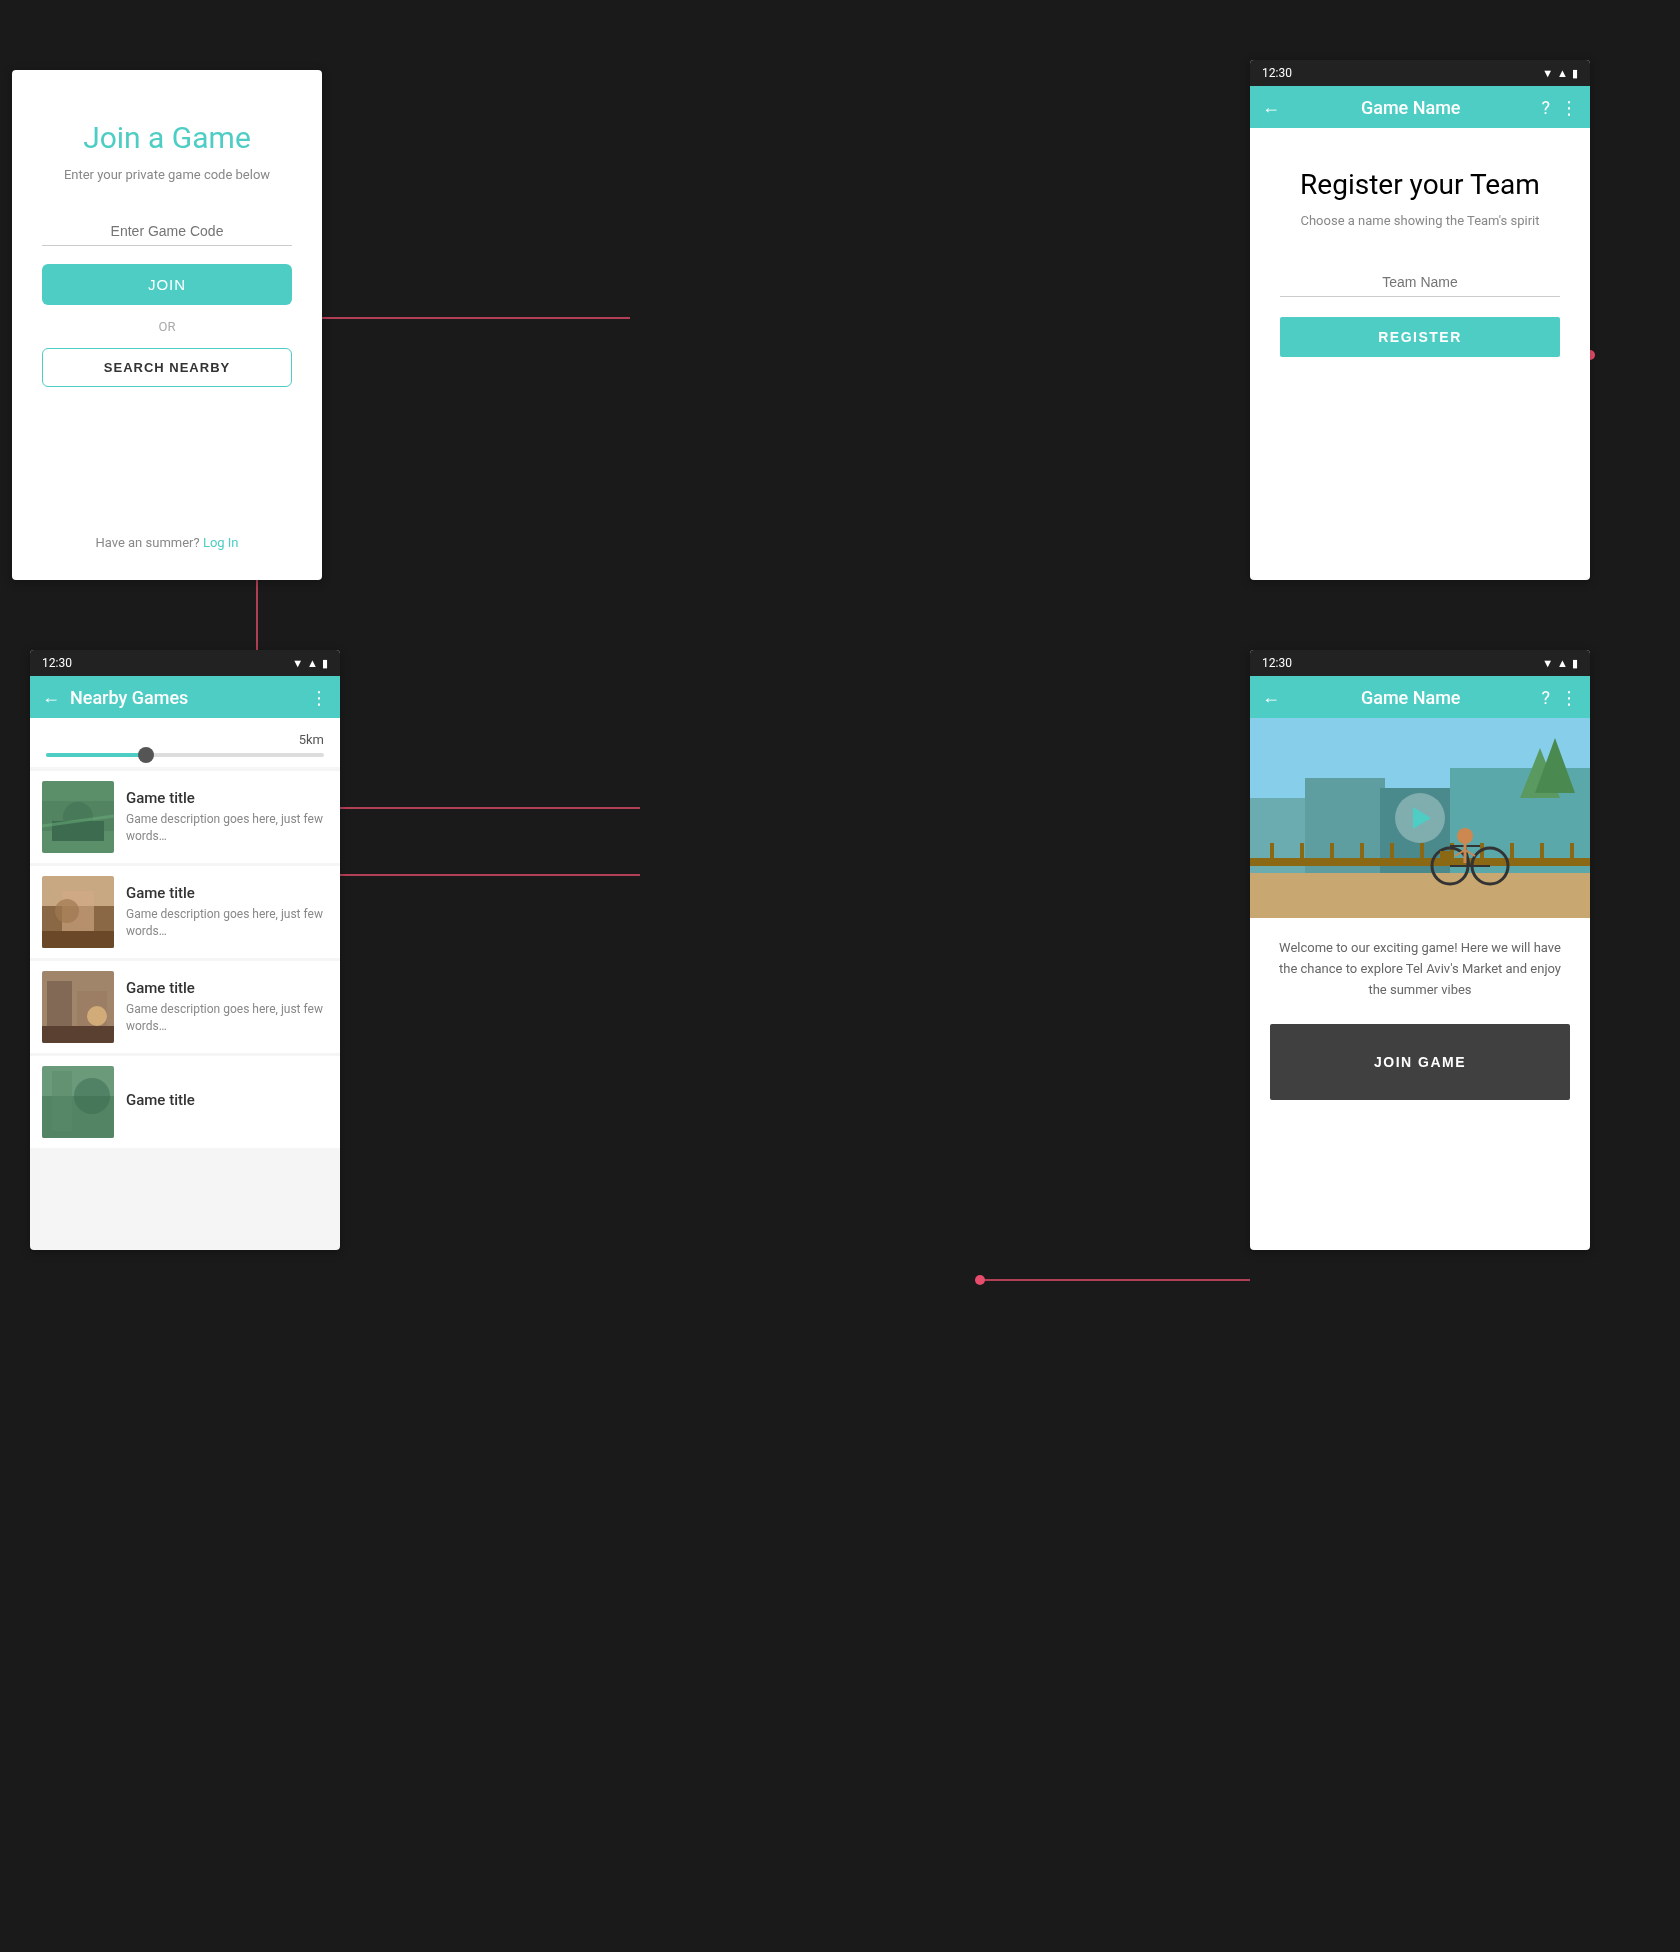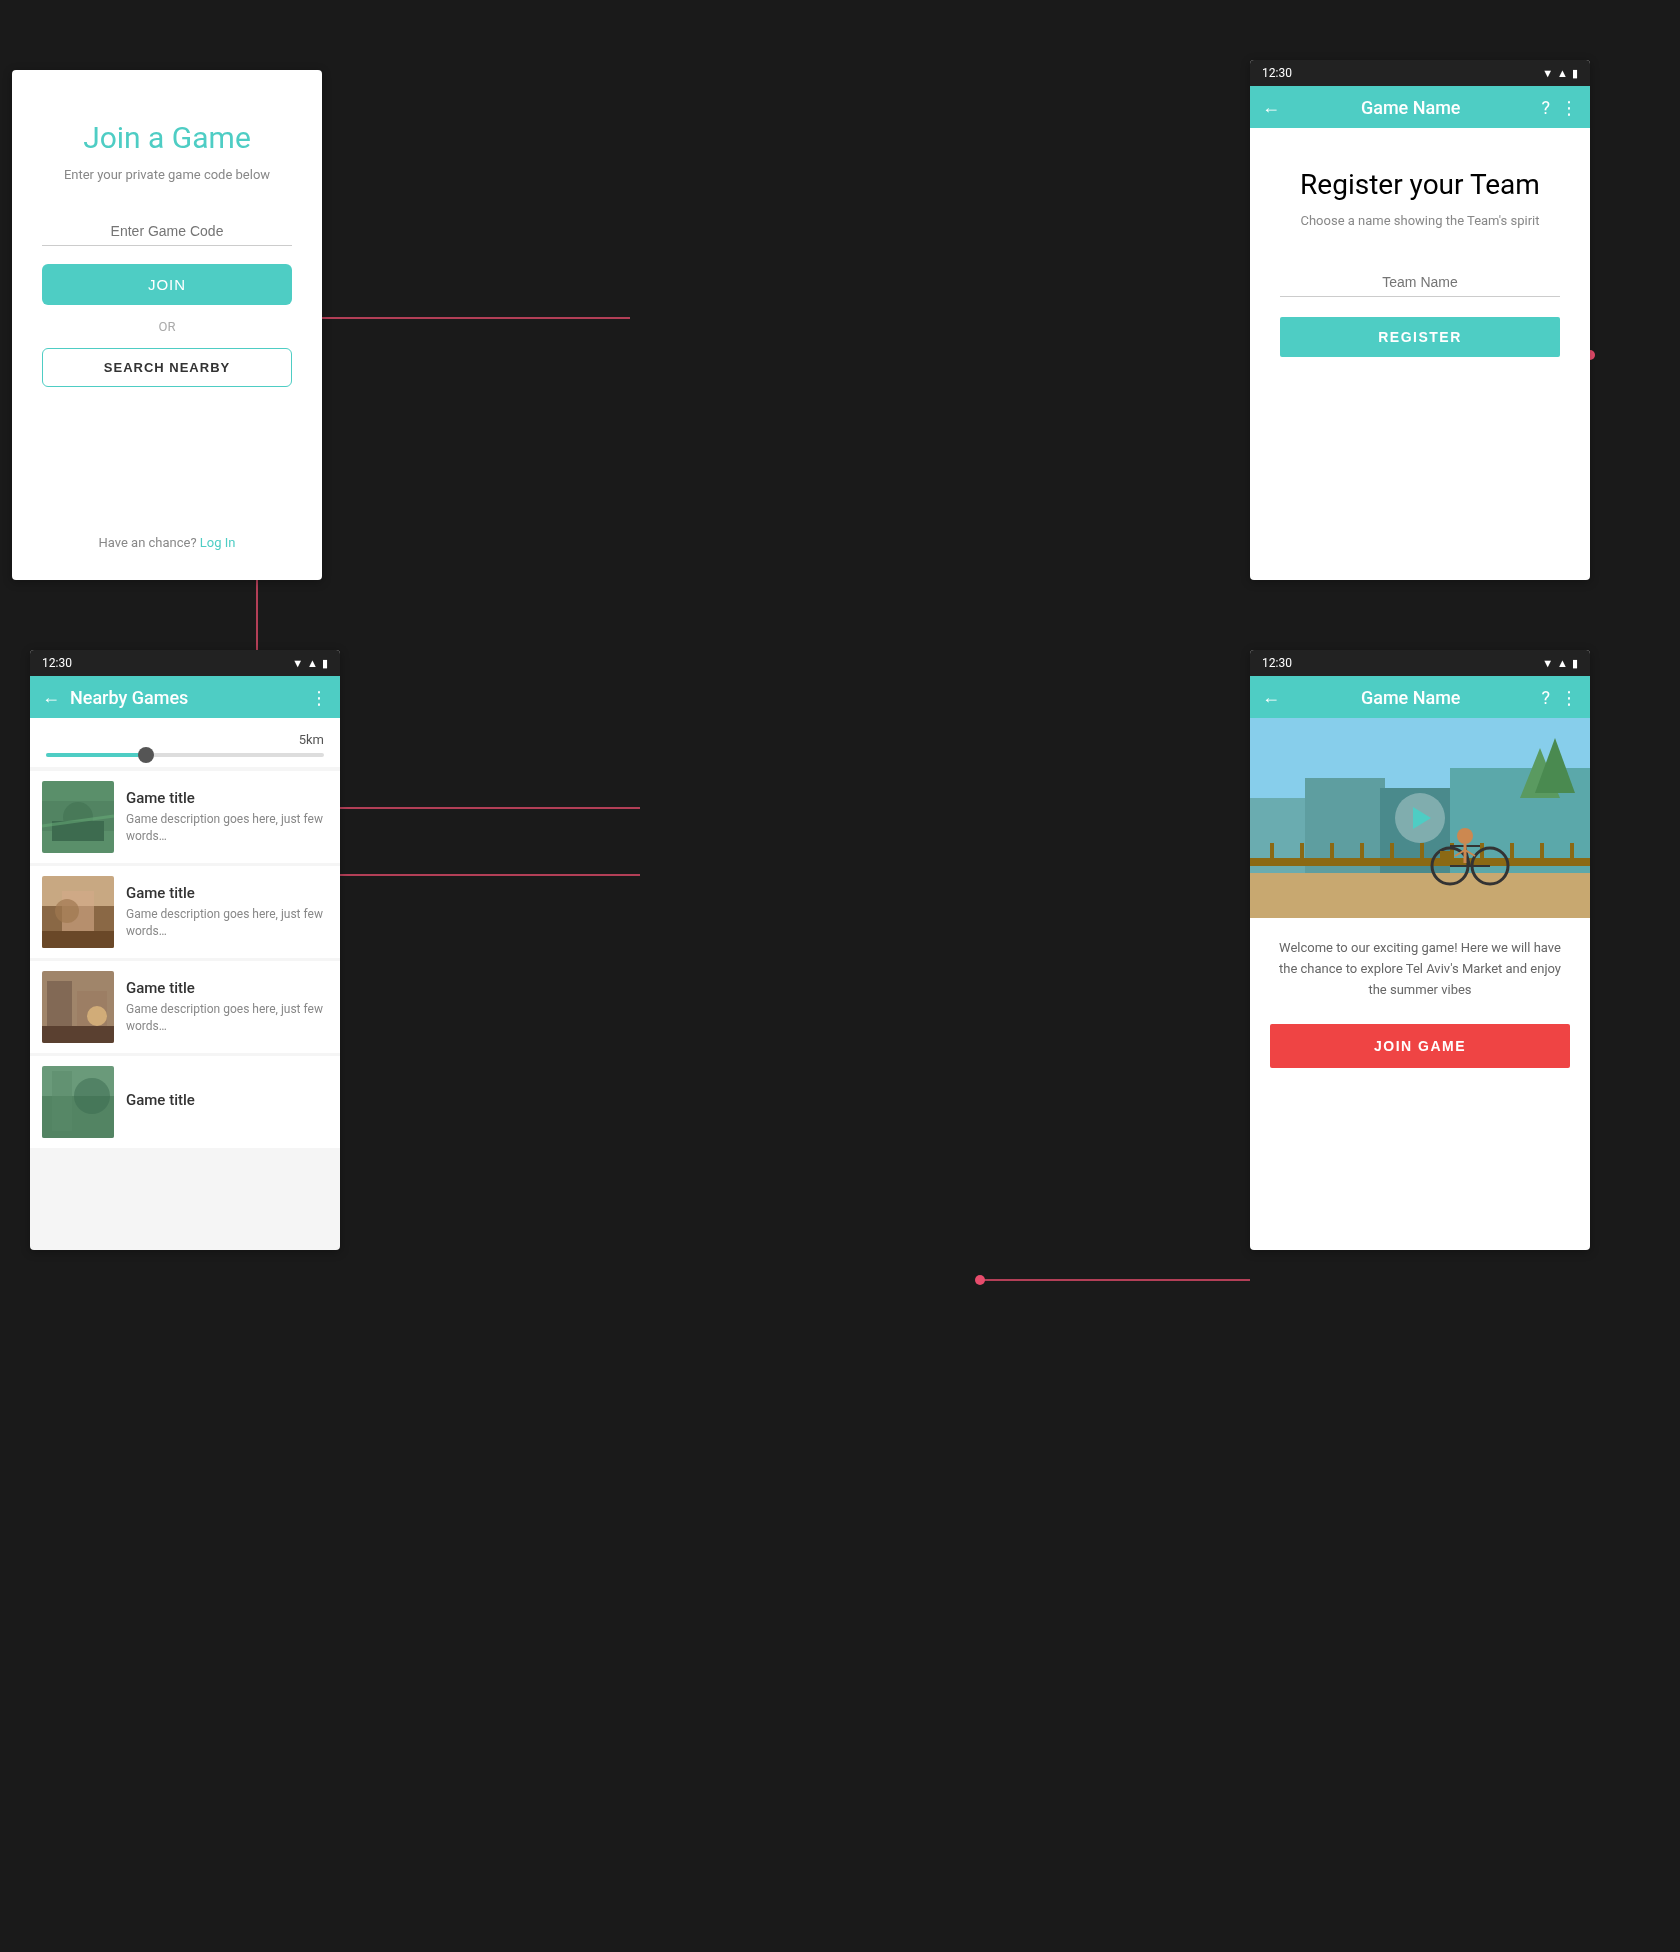--- a/index.html
+++ b/index.html
@@ -368,25 +368,25 @@
     }
     .detail-desc {
       font-size: 13px;
       color: #666;
       text-align: center;
       line-height: 1.6;
       margin-bottom: 24px;
     }
     .btn-join-game {
       width: 100%;
-      background: #ef4444;
+      background: #404040;
       color: #fff;
       border: none;
       border-radius: 2px;
-      padding: 14px;
+      padding: 30px;
       font-size: 14px;
       font-weight: 600;
       letter-spacing: 1.5px;
       cursor: pointer;
     }
 
     
     .connectors {
       position: absolute;
       top: 0; left: 0;
@@ -441,21 +441,21 @@
 </svg>
 
 <div class="screen-join">
   <h1 class="join-title">Join a Game</h1>
   <p class="join-subtitle">Enter your private game code below</p>
   <input class="join-input" type="text" placeholder="Enter Game Code" style="">
   <button class="btn-join">JOIN</button>
   <span class="or-text">OR</span>
   <button class="btn-search-nearby">SEARCH NEARBY</button>
   <div class="join-footer">
-    <span>Have an chance?</span>
+    <span>Have an summer?</span>
     <a href="#" class="log-in-link">Log In</a>
   </div>
 </div>
 
 <div class="screen-register">
   <div class="register-statusbar">
     <span>12:30</span>
     <div class="sb-icons">
       <span>▼</span>
       <span>▲</span>

